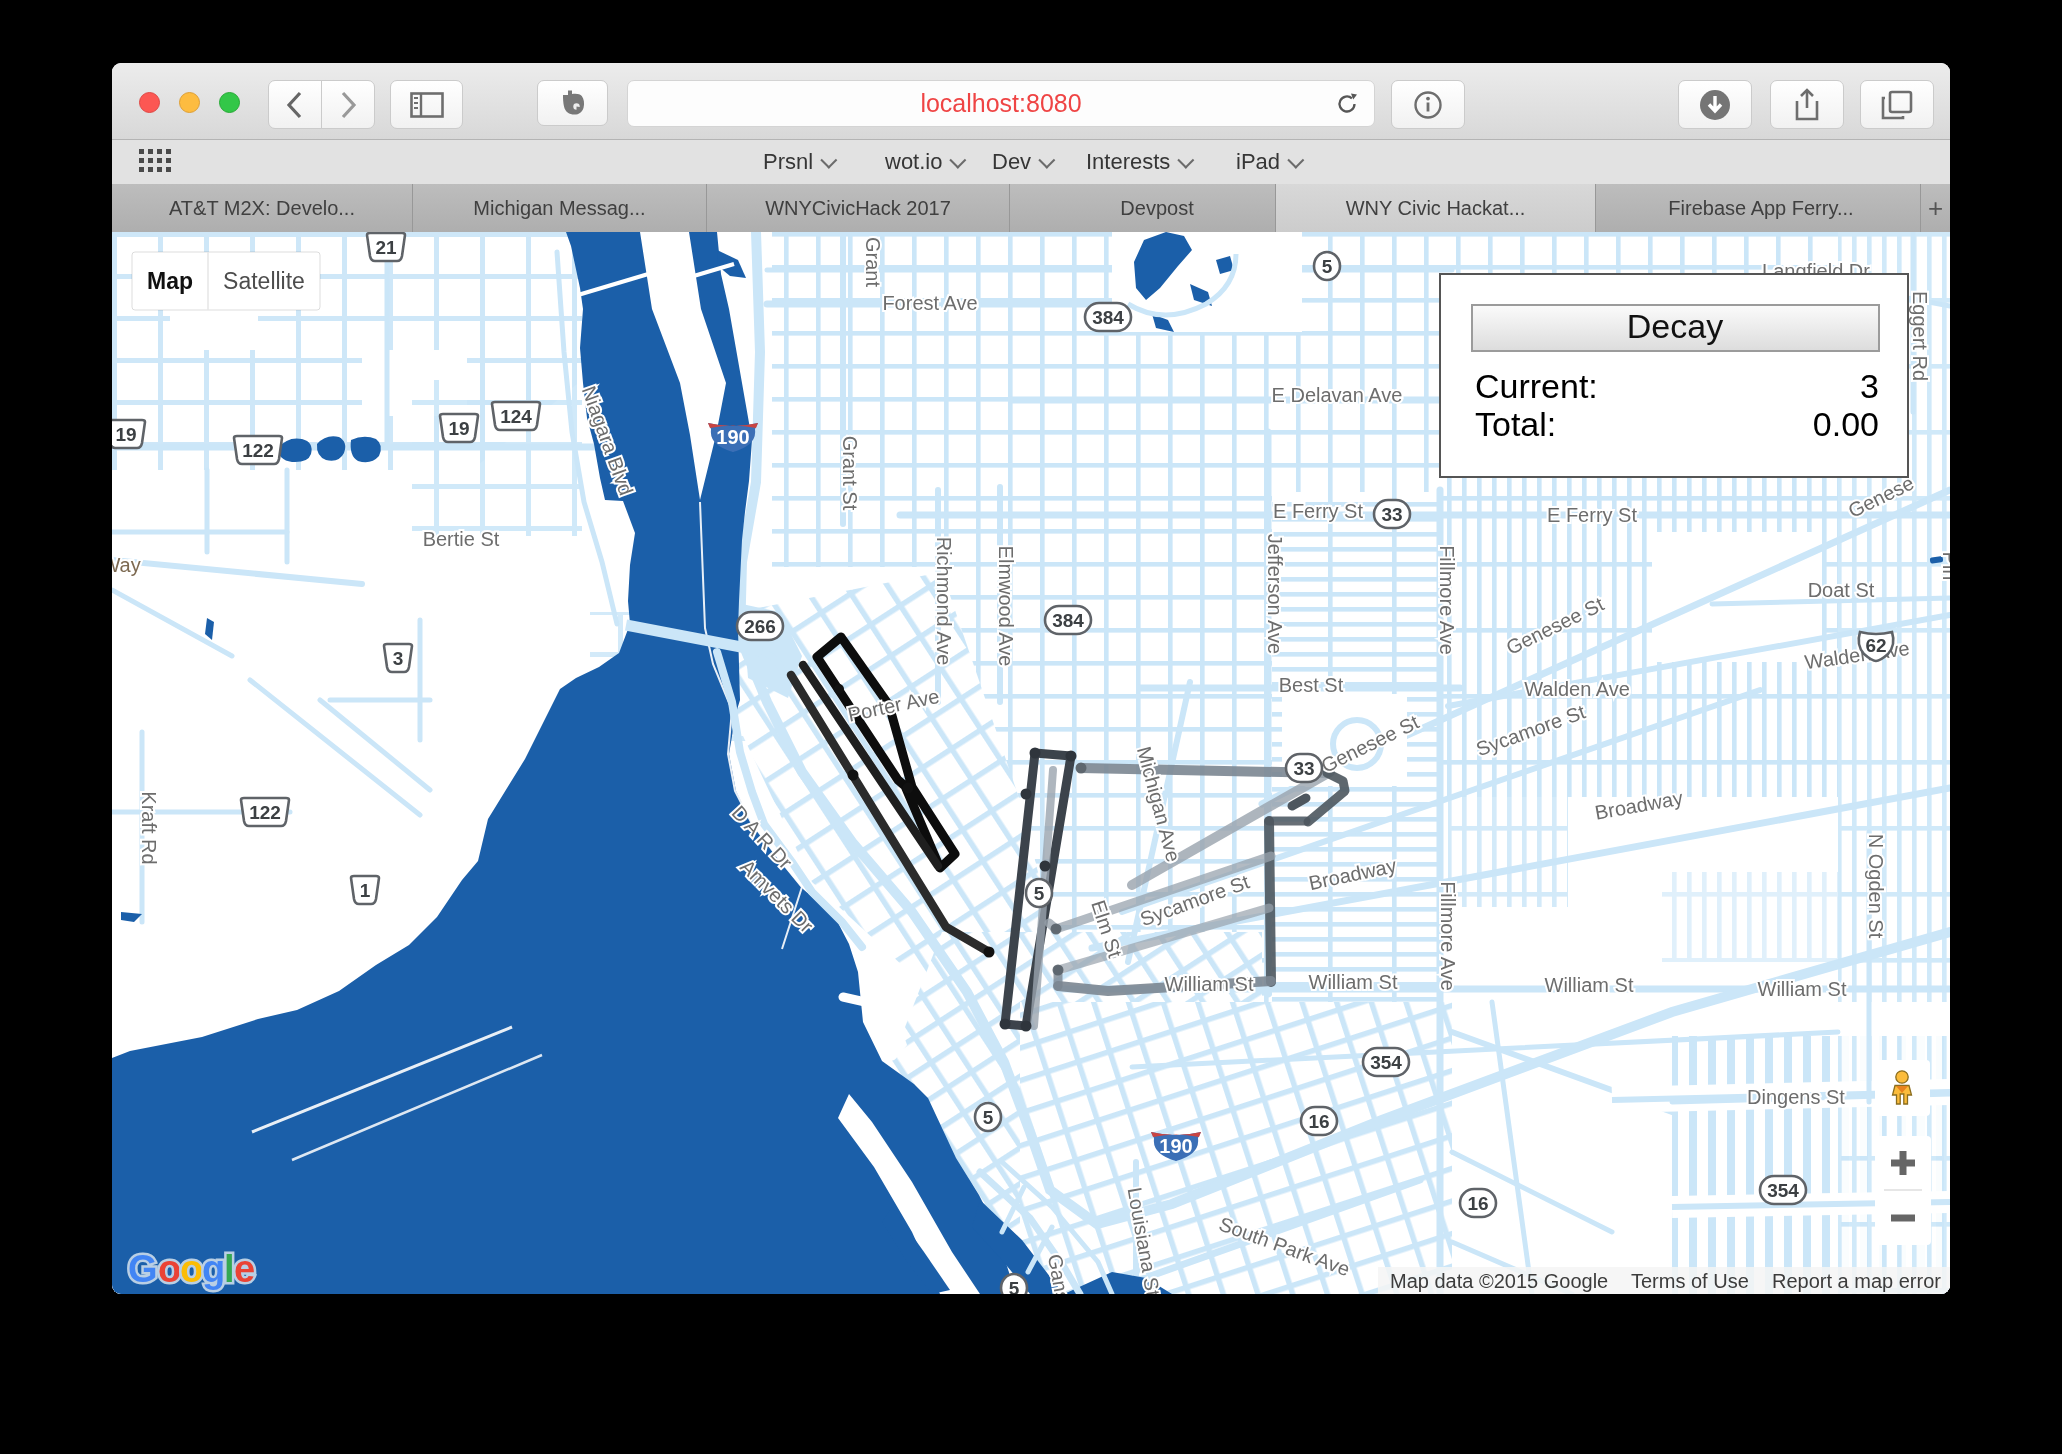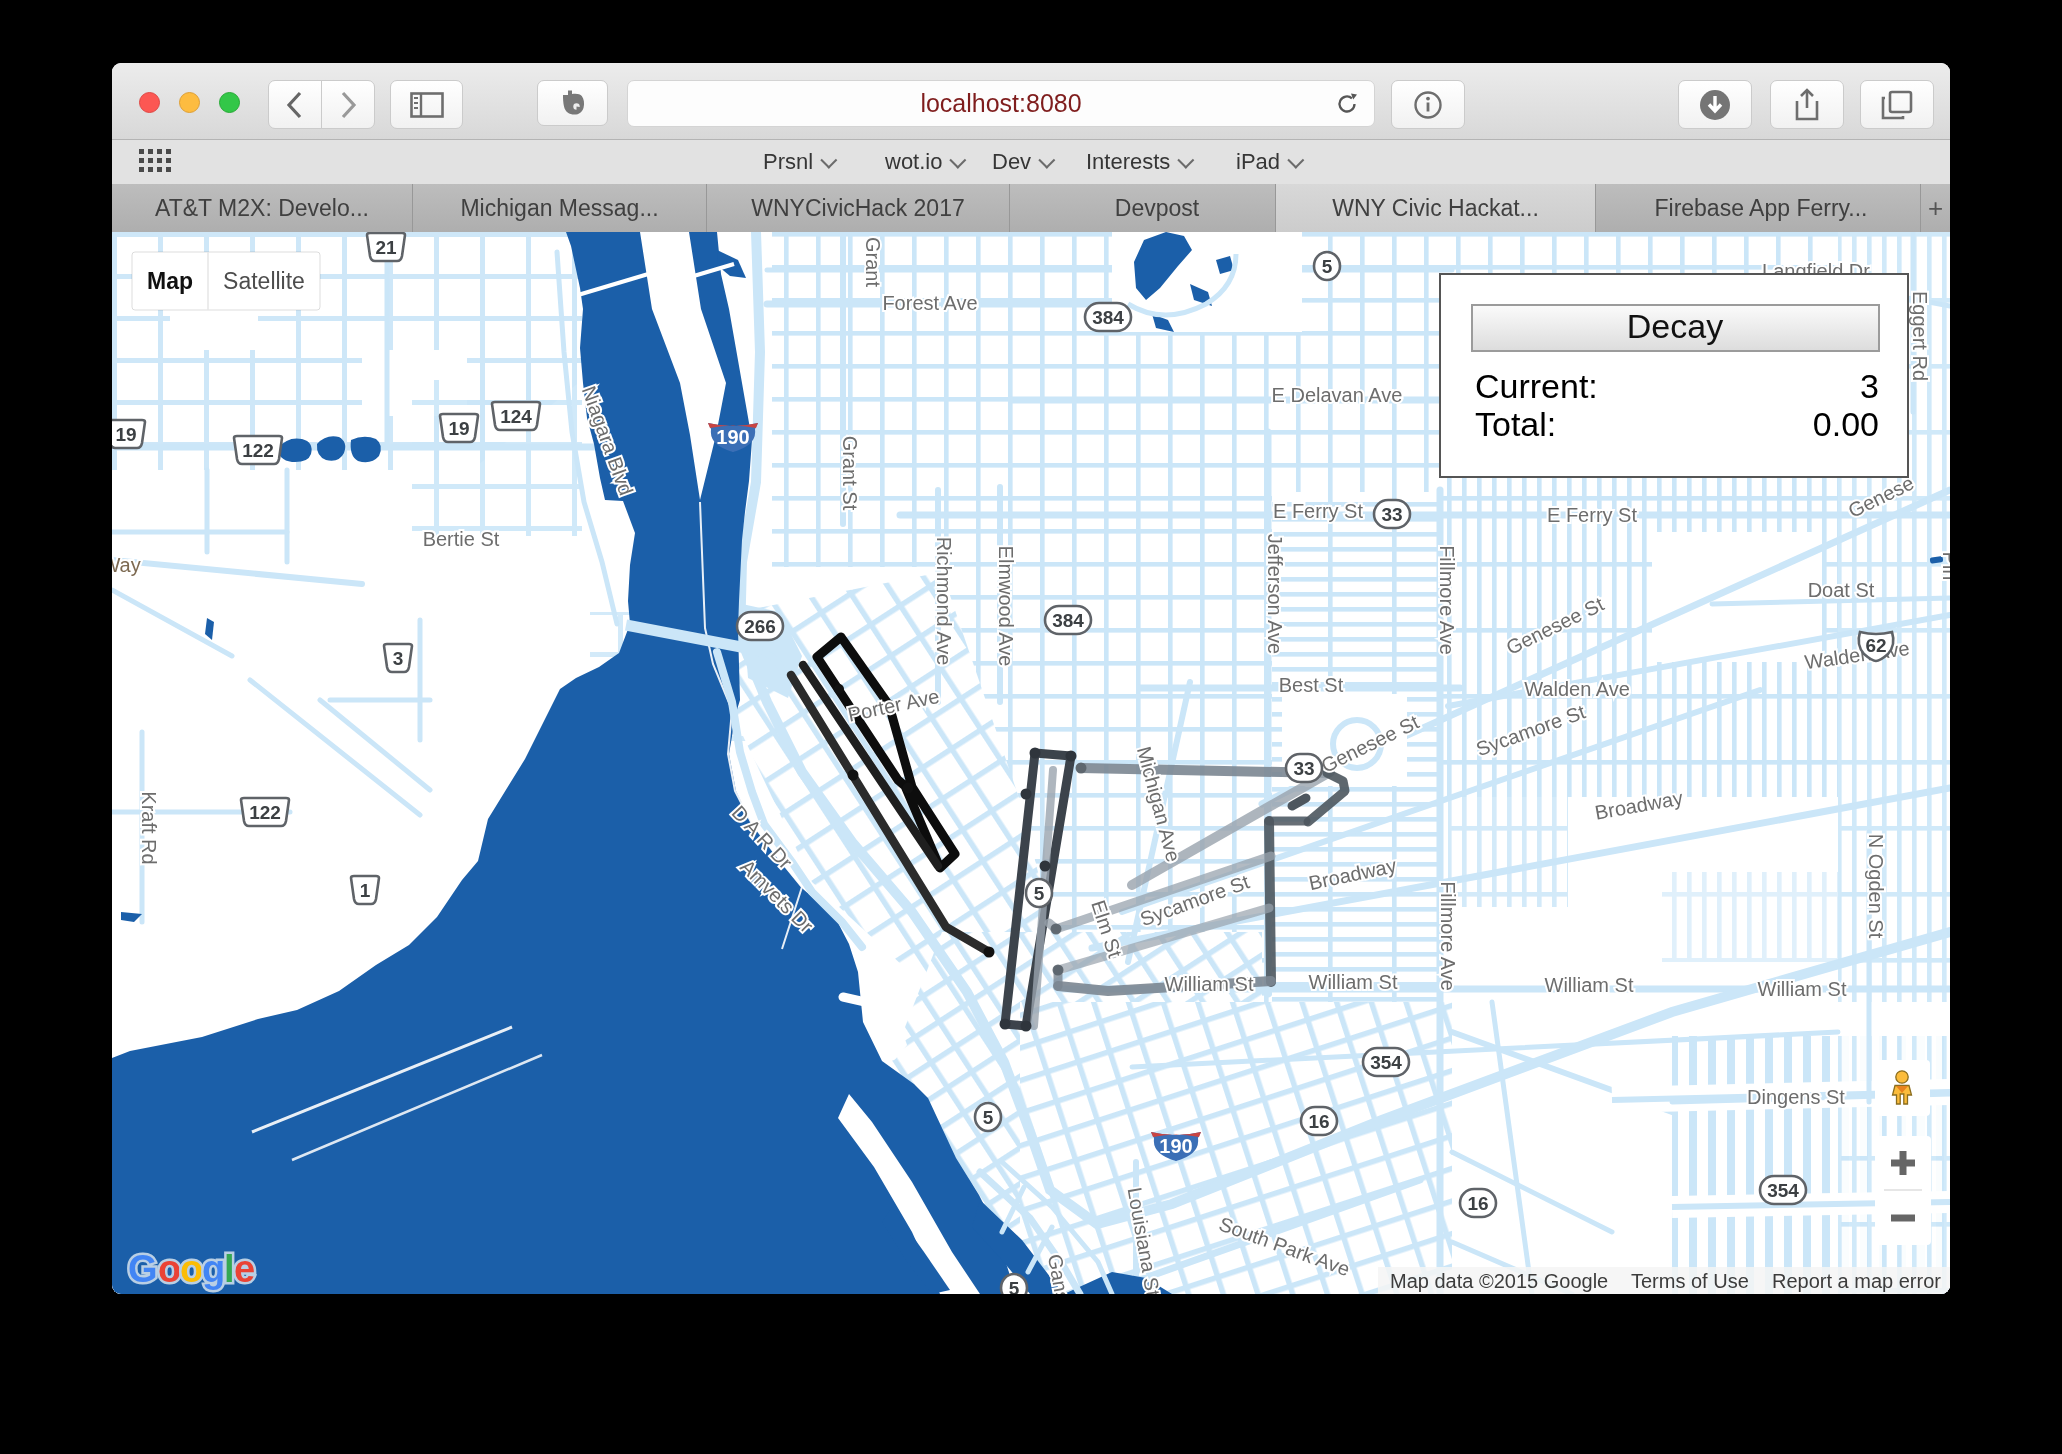--- a/index.html
+++ b/index.html
@@ -9,29 +9,29 @@
     overflow:hidden;background:#fff;}
   
   #titlebar{position:absolute;left:0;top:0;width:1838px;height:76px;
     background:linear-gradient(#ececec,#d8d8d8);border-bottom:1px solid #b4b4b4;}
   .tl{position:absolute;top:29px;width:19px;height:19px;border-radius:50%;}
   .btn{position:absolute;top:17px;height:49px;background:linear-gradient(#ffffff,#f1f1f1);
     border:1px solid #cbcbcb;border-radius:7px;box-sizing:border-box;}
   .btn svg{position:absolute;left:50%;top:50%;transform:translate(-50%,-50%);}
   #urlfield{position:absolute;left:515px;top:17px;width:748px;height:47px;background:#fdfdfd;
     border:1px solid #d4d4d4;border-radius:7px;box-sizing:border-box;
-    text-align:center;line-height:45px;font-size:25px;color:#7f1d1d;}
+    text-align:center;line-height:45px;font-size:25px;color:#ef4444;}
   
   #favbar{position:absolute;left:0;top:77px;width:1870px;height:44px;background:#e2e2e2;}
   .fav{position:absolute;top:0;height:44px;line-height:44px;font-size:22px;color:#363636;white-space:nowrap;}
   .chev{display:inline-block;margin-left:7px;width:10px;height:10px;border-right:2.5px solid #6b6b6b;
     border-bottom:2.5px solid #6b6b6b;transform:rotate(45deg) translateY(-4px);}
   
   #tabbar{position:absolute;left:0;top:121px;width:1838px;height:48px;background:linear-gradient(#bdbdbd,#aeaeae);}
-  .tab{position:absolute;top:0;height:48px;line-height:48px;text-align:center;font-size:23px;color:#404040;
+  .tab{position:absolute;top:0;height:48px;line-height:48px;text-align:center;font-size:20px;color:#404040;
     border-right:1px solid #989898;box-sizing:border-box;overflow:hidden;white-space:nowrap;}
   .tab.active{background:linear-gradient(#d8d8d8,#cccccc);border-left:1px solid #989898;}
   
   #map{position:absolute;left:0;top:169px;width:1838px;height:1062px;background:#fff;}
   #map svg{position:absolute;left:0;top:0;}
 </style>
 </head>
 <body>
 <div id="stage">
 

